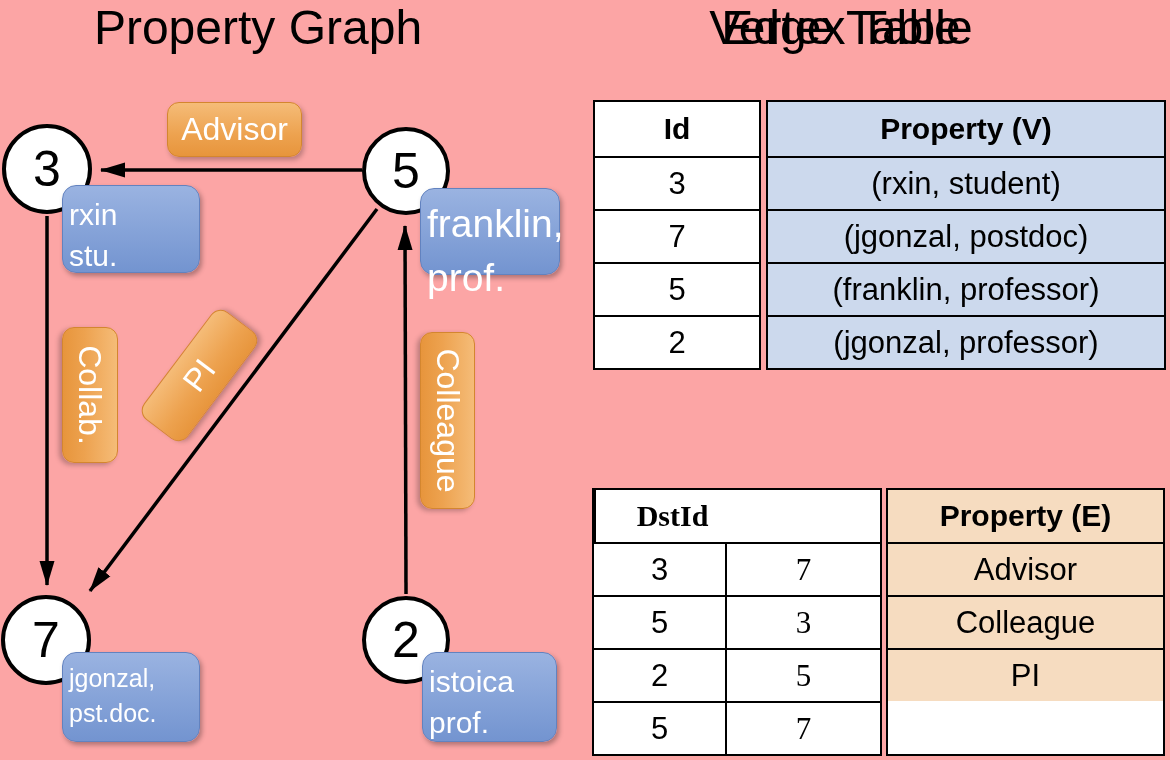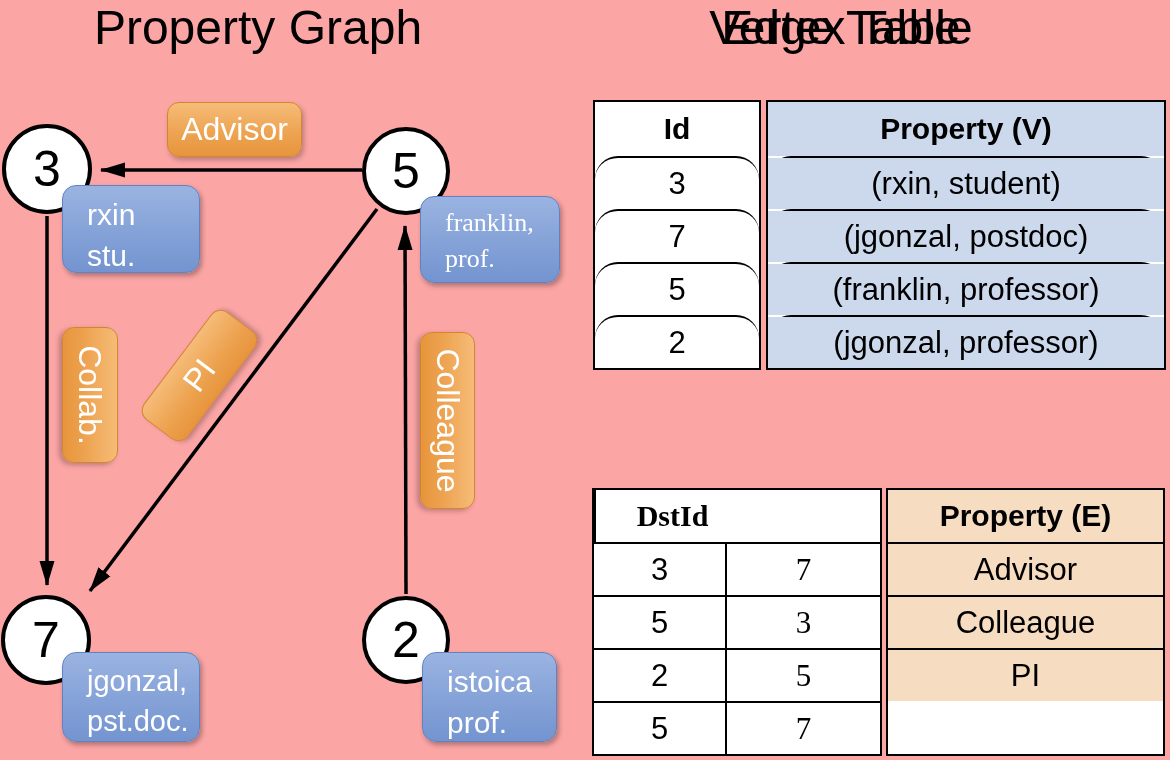--- a/index.html
+++ b/index.html
@@ -36,44 +36,44 @@
   }
   #label-advisor{ left:167px; top:102px; width:135px; height:55px; }
   #label-collab{ left:22px;  top:367px; width:136px; height:56px; transform:rotate(90deg); }
   #label-pi{ left:132px; top:348px; width:135px; height:55px; transform:rotate(-53deg); }
   #label-colleague{ left:359px; top:393px; width:177px; height:55px; transform:rotate(90deg); }
 
   .prop-box{
     position:absolute; box-sizing:border-box;
     background:linear-gradient(180deg,#9ab3e1 0%,#7394d0 100%);
     border:1.5px solid #6282bf; border-radius:14px;
-    color:#fff; font-size:30px; line-height:1.38; padding:8px 10px 6px 24px;
+    color:#fff; font-size:30px; line-height:1.38; padding:8px 10px 6px 6px;
     box-shadow:2px 3px 5px rgba(0,0,0,0.3); white-space:nowrap;
   }
   #box-rxin{ left:62px;  top:185px; width:138px; height:88px; }
-  #box-franklin{ left:420px; top:196px; width:140px; height:87px; font-size:26px;font-family:Liberation Serif, serif; }
-  #box-jgonzal{ left:62px;  top:652px; width:138px; height:90px; font-size:29px; }
+  #box-franklin{ left:420px; top:188px; width:140px; height:87px; font-size:39px; }
+  #box-jgonzal{ left:62px;  top:652px; width:138px; height:90px; font-size:25px; }
   #box-istoica{ left:422px; top:652px; width:135px; height:90px; }
 
   
   .tbl{ position:absolute; display:flex; }
   .sub{
     border:2.5px solid #000; box-sizing:border-box; background:#fff;
     display:flex; flex-direction:column;
   }
   .trow{ display:flex; box-sizing:border-box; }
   .trow + .trow{ border-top:2px solid #000; }
   .cell{
     display:flex; align-items:center; justify-content:center;
     font-size:31px; box-sizing:border-box; text-align:center;
   }
   .hdr .cell{ font-weight:bold; font-size:30px; }
 
   #vertex-table{ left:593px; top:100px; }
-  #vertex-table .trow{ height:53px;border-radius:23px; }
+  #vertex-table .trow{ height:53px; }
   #vertex-table .trow.hdr{ height:54px; }
   #vertex-table .id-col .cell{ width:164px; }
   #vertex-table .gap{ width:5px; }
   #vertex-table .prop-col .cell{ width:396px; background:#ccd9ed; }
 
   #edge-table{ left:592px; top:488px; }
   #edge-table .trow{ height:53px; }
   #edge-table .trow.hdr{ height:52px; }
   #edge-table .src-cell{ width:131px; }
   #edge-table .dst-cell{ width:155px; border-left:2px solid #000;font-family:Liberation Serif, serif; }

